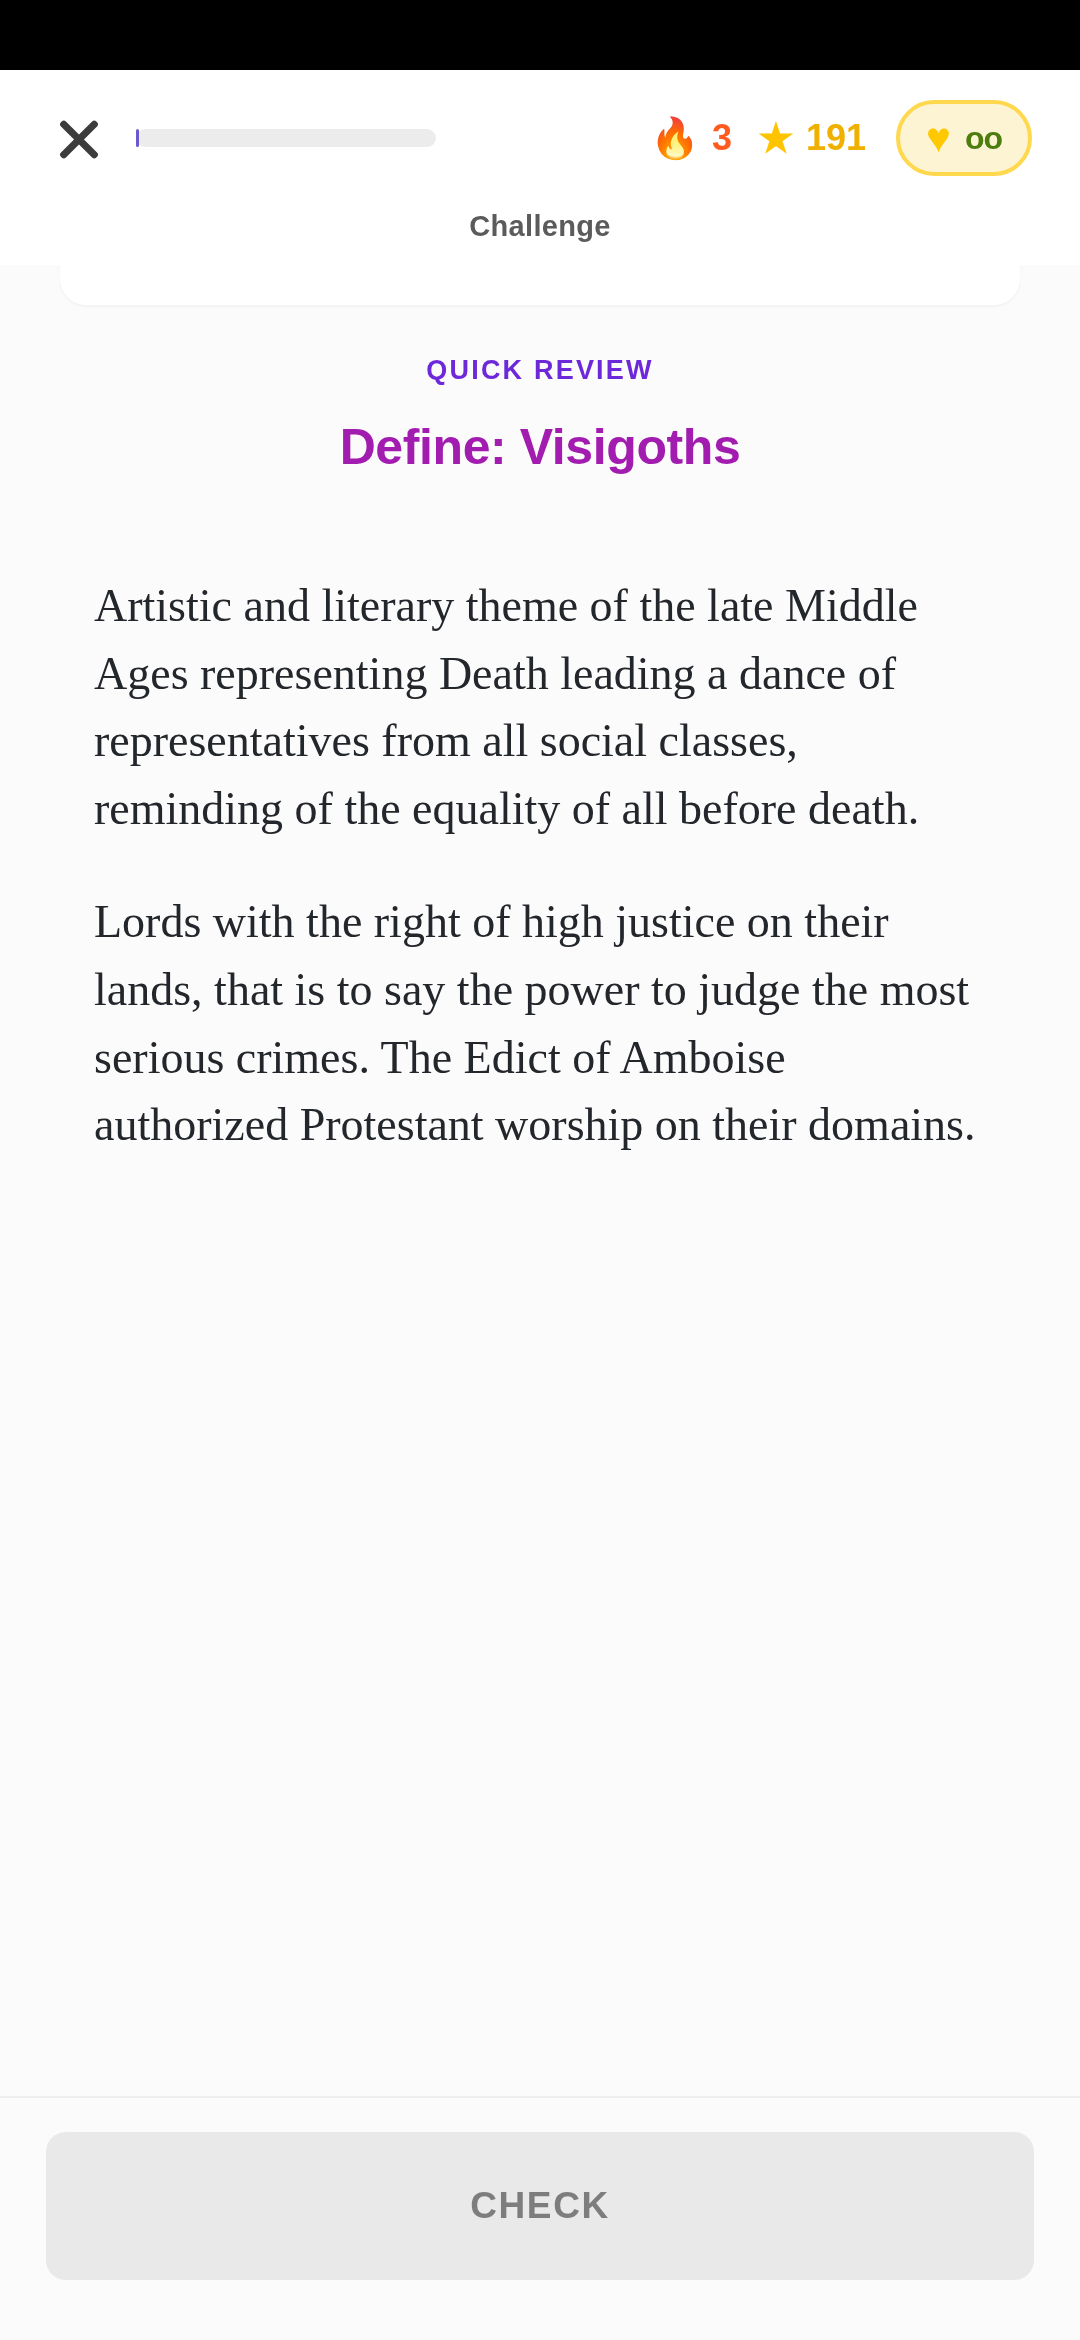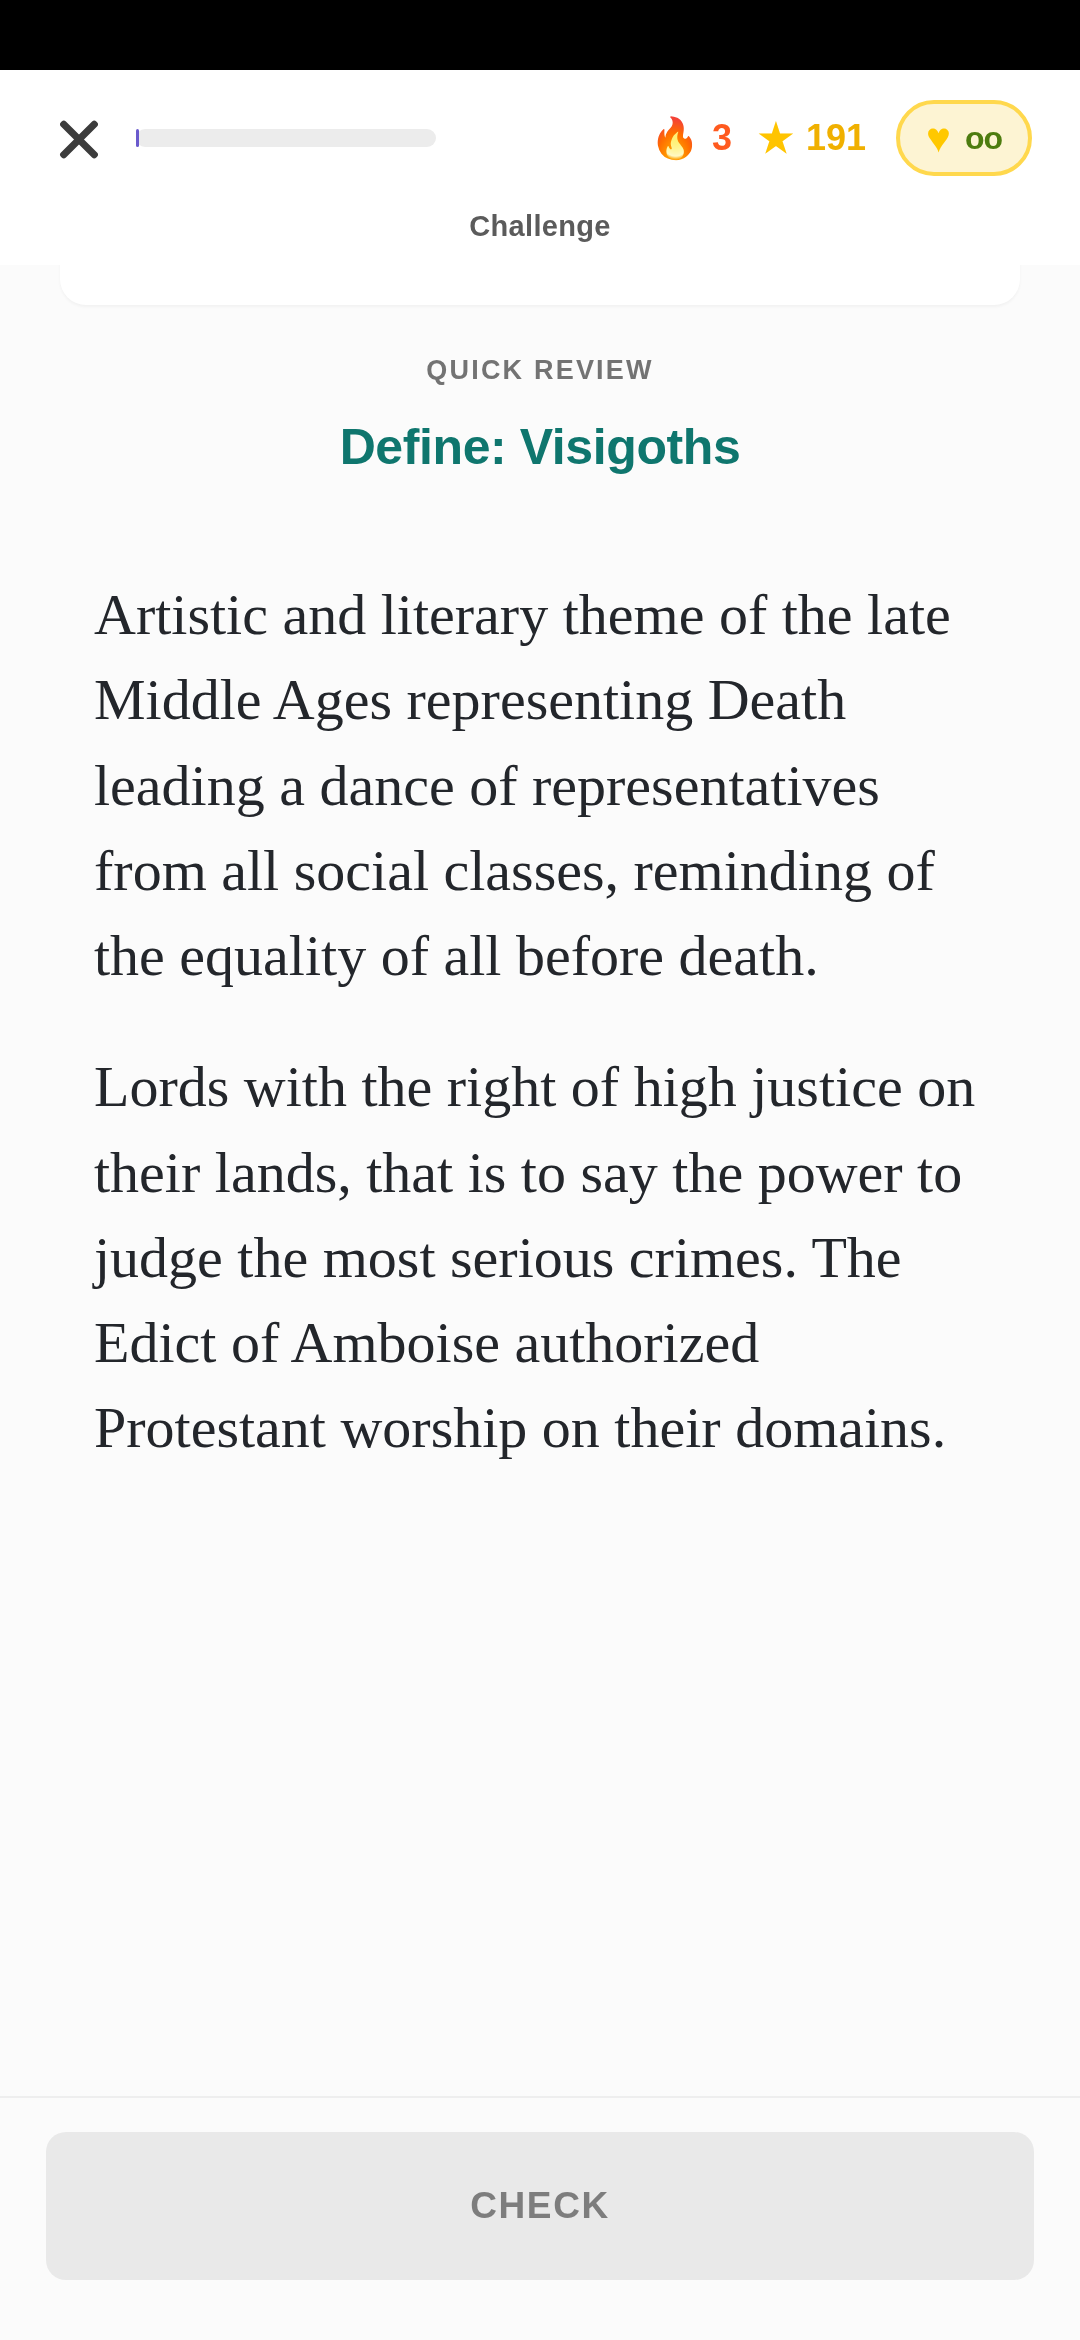--- a/index.html
+++ b/index.html
@@ -144,37 +144,37 @@
     box-shadow: 0 2px 3px rgba(0,0,0,0.04);
   }
   .section {
     position: absolute;
     left: 0; right: 0;
     top: 90px;
     padding: 0 94px;
   }
   .kicker {
     text-align: center;
-    color: #737373;
+    color: #6d28d9;
     font-size: 27px;
     font-weight: bold;
     letter-spacing: 2.2px;
   }
   .headline {
     text-align: center;
     font-size: 50px;
     font-weight: bold;
-    color: #0f766e;
+    color: #a21caf;
     margin-top: 32px;
     letter-spacing: -0.4px;
   }
   .body-text {
     margin-top: 96px;
     font-family: "Liberation Serif", serif;
-    font-size: 58px;
+    font-size: 46px;
     line-height: 1.47;
     color: #23262b;
   }
   .body-text p { margin-bottom: 46px; }
   .body-text p:last-child { margin-bottom: 0; }
 
   
   .footer {
     flex: 0 0 auto;
     background: #fbfbfb;

